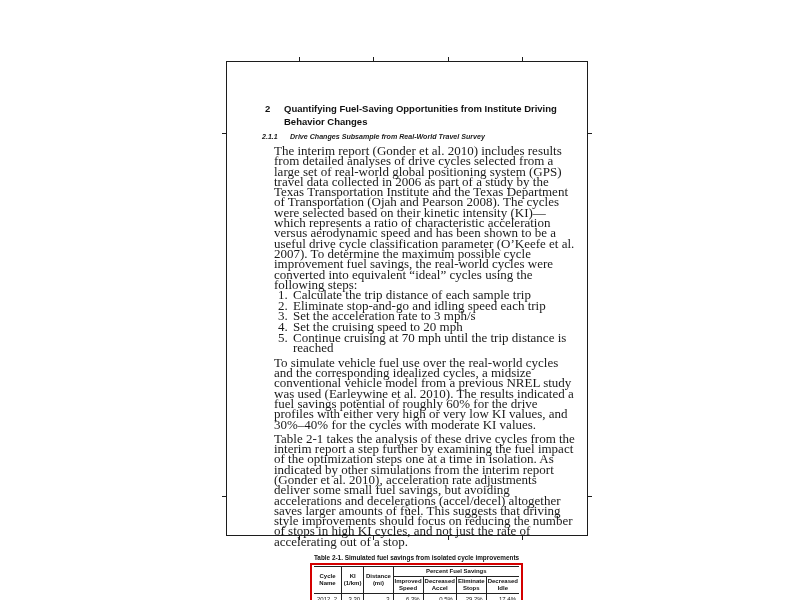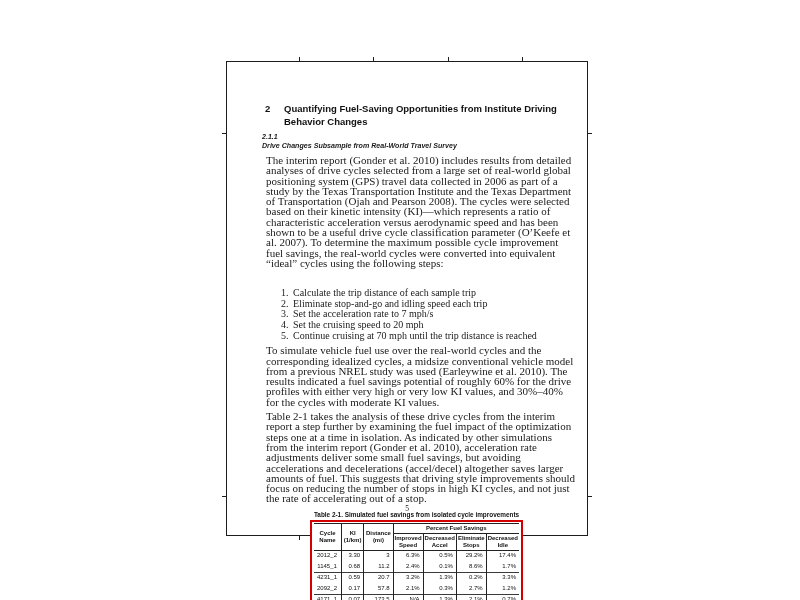--- a/index.html
+++ b/index.html
@@ -20,25 +20,25 @@
     display:flex; color:#111;
   }
   .h1 .hnum { width:19px; flex:none; }
   .h2 {
     font-family:"Liberation Sans", sans-serif; font-weight:bold;
     font-size:7.6px; line-height:9px; margin-top:8px; padding-left:4px; display:flex;
   }
   .h2 .hnum { width:24px; flex:none; }
   .h3 {
     font-family:"Liberation Sans", sans-serif; font-weight:bold; font-style:italic;
-    font-size:7.1px; line-height:9px; margin-top:5px; padding-left:4px; display:flex;flex-direction:column;
+    font-size:7.1px; line-height:9px; margin-top:5px; padding-left:4px; display:flex;
   }
   .h3 .hnum { width:28px; flex:none; }
-  p { font-size:11px; line-height:10.3px; margin:4px 0 0 8px; text-align:left; }
-  ol { margin:20px 0 0 0; padding-left:33px; font-size:10px; line-height:10.6px; }
+  p { font-size:13px; line-height:10.3px; margin:4px 0 0 16px; text-align:left; }
+  ol { margin:0 0 0 0; padding-left:33px; font-size:13px; line-height:10.6px; }
   ol li { padding-left:2px; }
   .caption {
     font-family:"Liberation Sans", sans-serif; font-weight:bold;
     font-size:6.4px; text-align:center; margin-top:7px; color:#111;
   }
   .tablewrap {
     width:213px; margin:2px auto 0 auto; border:2px solid #d40000;
     padding:1px 2px; background:#fff;
   }
   table {
@@ -88,21 +88,21 @@
     <div class="h3">
       <span class="hnum">2.1.1</span>
       <span>Drive Changes Subsample from Real-World Travel Survey</span>
     </div>
 
     <p>The interim report (Gonder et al. 2010) includes results from detailed analyses of drive cycles selected from a large set of real-world global positioning system (GPS) travel data collected in 2006 as part of a study by the Texas Transportation Institute and the Texas Department of Transportation (Ojah and Pearson 2008). The cycles were selected based on their kinetic intensity (KI)—which represents a ratio of characteristic acceleration versus aerodynamic speed and has been shown to be a useful drive cycle classification parameter (O’Keefe et al. 2007). To determine the maximum possible cycle improvement fuel savings, the real-world cycles were converted into equivalent “ideal” cycles using the following steps:</p>
 
     <ol id="steps-list">
         <li>Calculate the trip distance of each sample trip</li>
         <li>Eliminate stop-and-go and idling speed each trip</li>
-        <li>Set the acceleration rate to 7 mph/s</li>
+        <li>Set the acceleration rate to 3 mph/s</li>
         <li>Set the cruising speed to 20 mph</li>
         <li>Continue cruising at 70 mph until the trip distance is reached</li>
       </ol>
 
     <p>To simulate vehicle fuel use over the real-world cycles and the corresponding idealized cycles, a midsize conventional vehicle model from a previous NREL study was used (Earleywine et al. 2010). The results indicated a fuel savings potential of roughly 60% for the drive profiles with either very high or very low KI values, and 30%–40% for the cycles with moderate KI values.</p>
 
     <p>Table 2-1 takes the analysis of these drive cycles from the interim report a step further by examining the fuel impact of the optimization steps one at a time in isolation. As indicated by other simulations from the interim report (Gonder et al. 2010), acceleration rate adjustments deliver some small fuel savings, but avoiding accelerations and decelerations (accel/decel) altogether saves larger amounts of fuel. This suggests that driving style improvements should focus on reducing the number of stops in high KI cycles, and not just the rate of accelerating out of a stop.</p>
 
     <div class="caption">Table 2-1. Simulated fuel savings from isolated cycle improvements</div>
 

